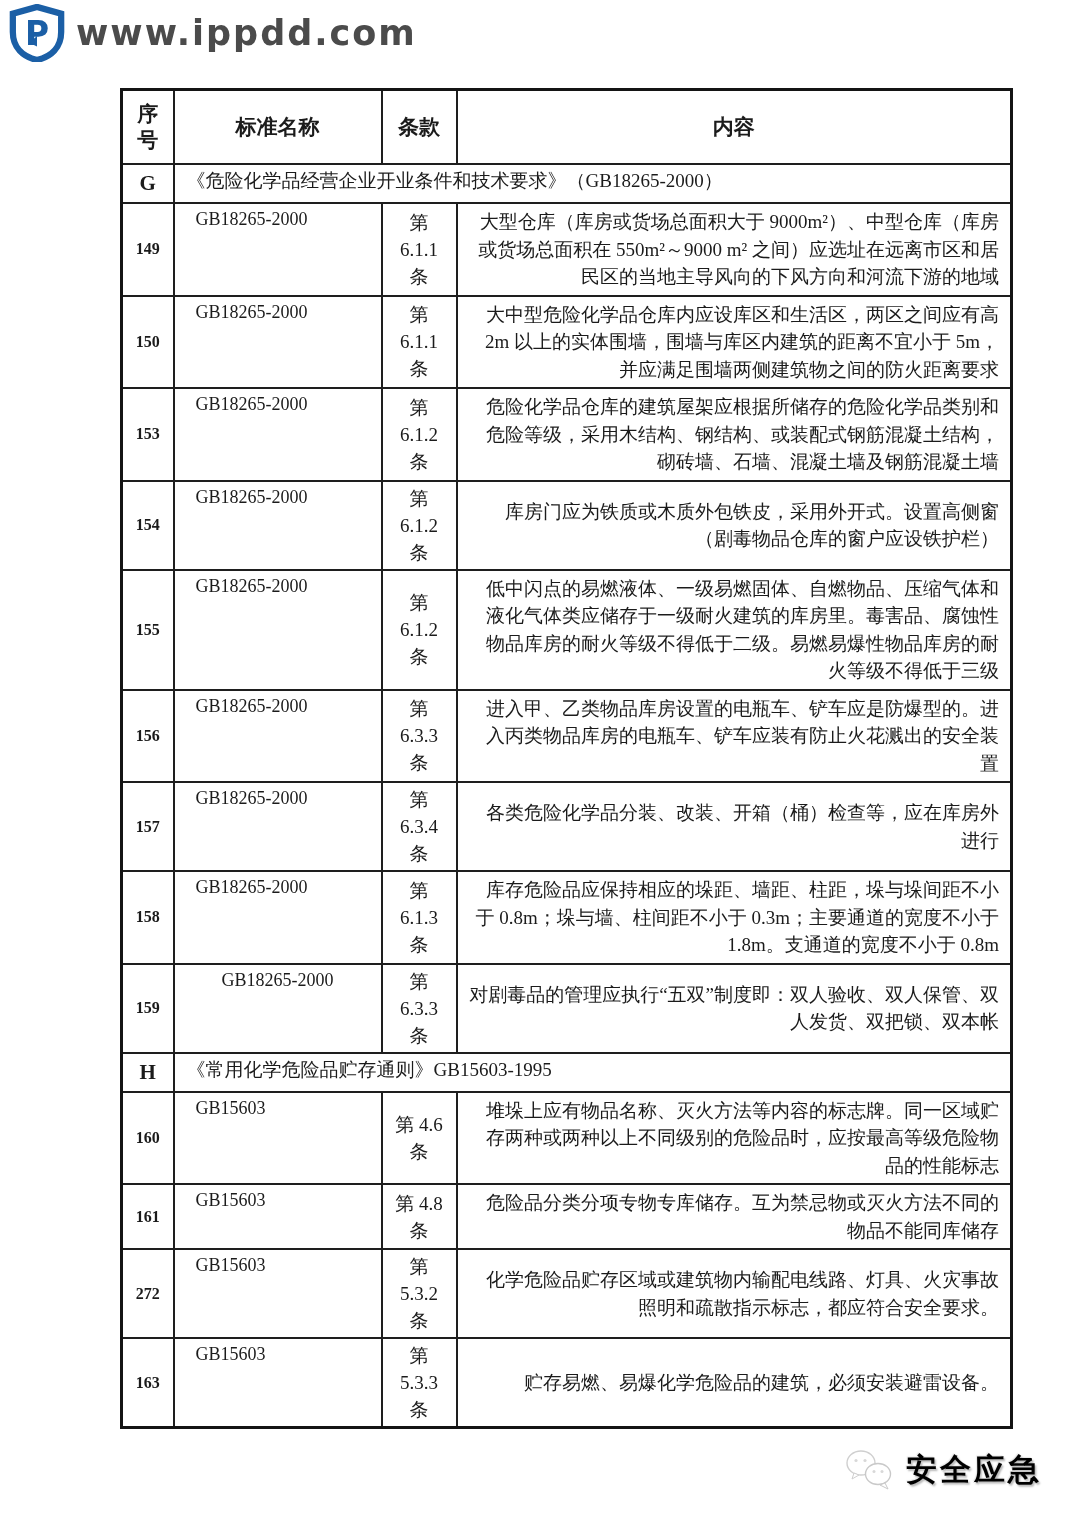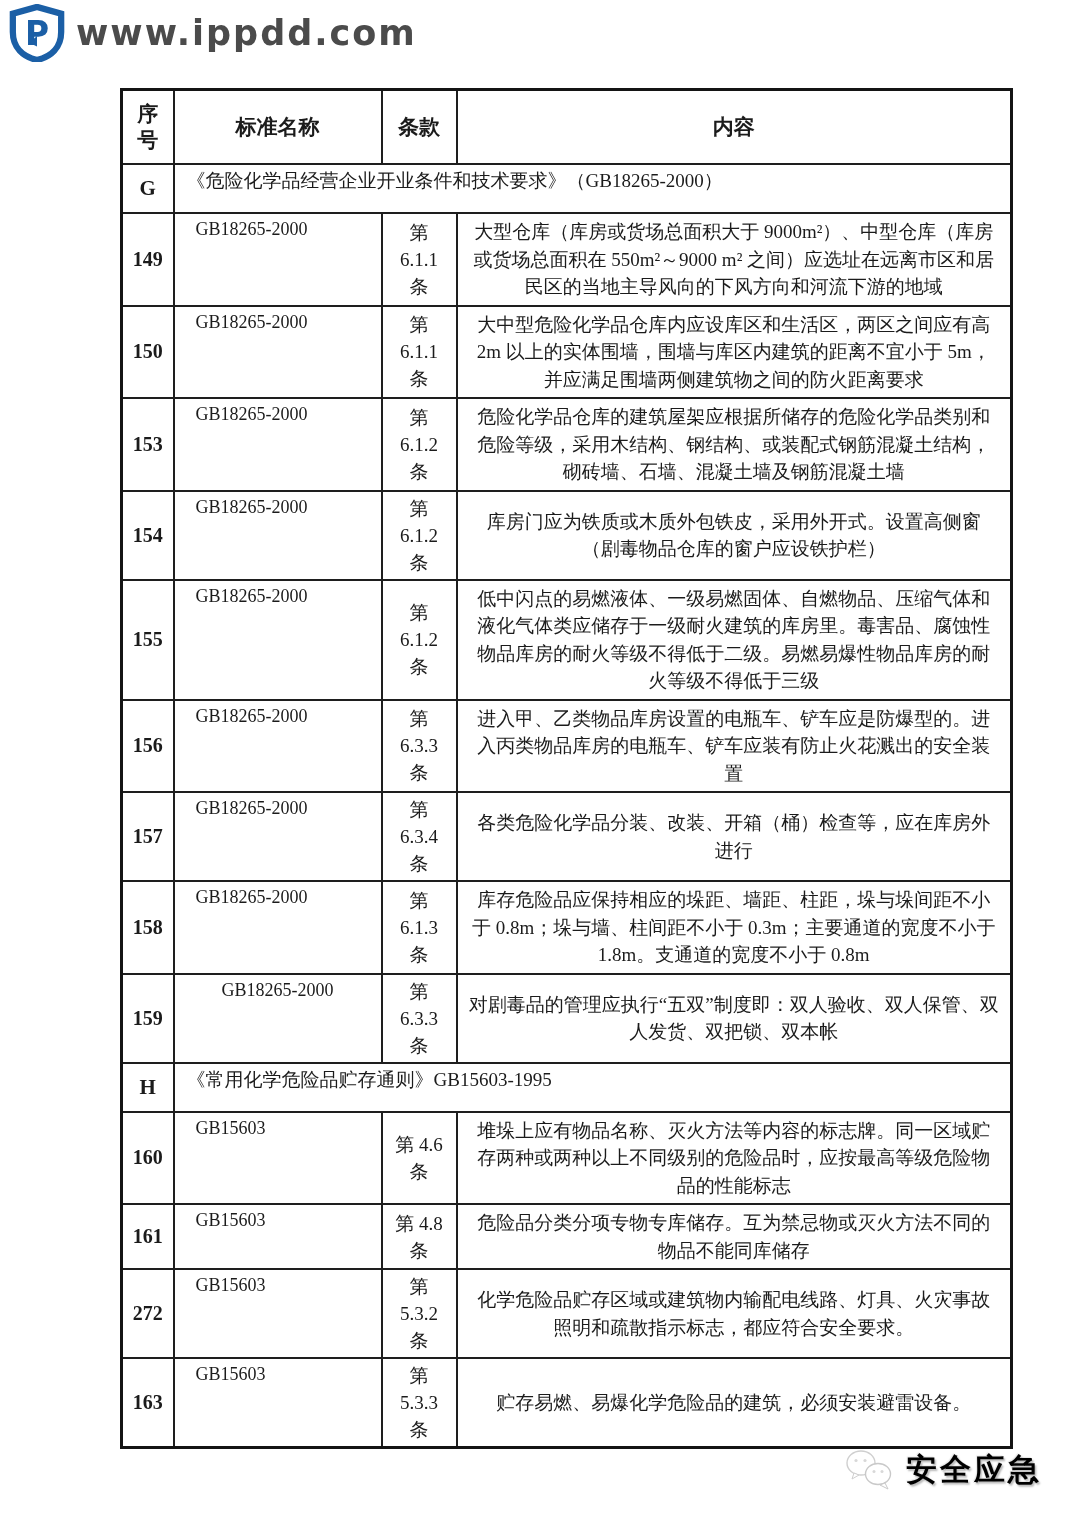--- a/index.html
+++ b/index.html
@@ -39,39 +39,39 @@
 
   .std-table th {
     font-size:21px; font-weight:bold; text-align:center;
     height:54px; padding:2px;
     vertical-align:middle;
   }
   .th-no-inner { width:1.2em; margin:8px auto; line-height:26px; }
 
   td.cell-no {
     text-align:center; vertical-align:middle;
-    font-size:20px; font-weight:bold; padding:2px;
+    font-size:16px; font-weight:bold; padding:2px;
   }
   td.cell-name {
     vertical-align:top; text-align:left;
     font-size:18px; padding:5px 2px 2px 21px;
   }
   td.cell-name.center { text-align:center; padding-left:2px; }
   td.cell-clause {
     text-align:center; vertical-align:middle;
     font-size:19px; padding:3px 2px;
   }
   td.cell-clause .clause-line { line-height:27px; }
   td.cell-content {
-    vertical-align:middle; text-align:center;
+    vertical-align:middle; text-align:right;
     font-size:19px; line-height:27.5px; padding:4px 11px;
   }
   tr.section-row td.cell-no { font-size:21px; }
   tr.section-row td.cell-title {
-    font-size:19px; text-align:left; padding:3px 4px 18px 12px;
+    font-size:19px; text-align:left; padding:3px 4px 8px 12px;
     vertical-align:middle; height:26px;
   }
 
   
   .watermark {
     position:absolute; top:1448px; right:38px;
     display:flex; align-items:center; gap:10px;
   }
   .watermark-label {
     font-family:"DejaVu Sans","Liberation Sans",sans-serif;

